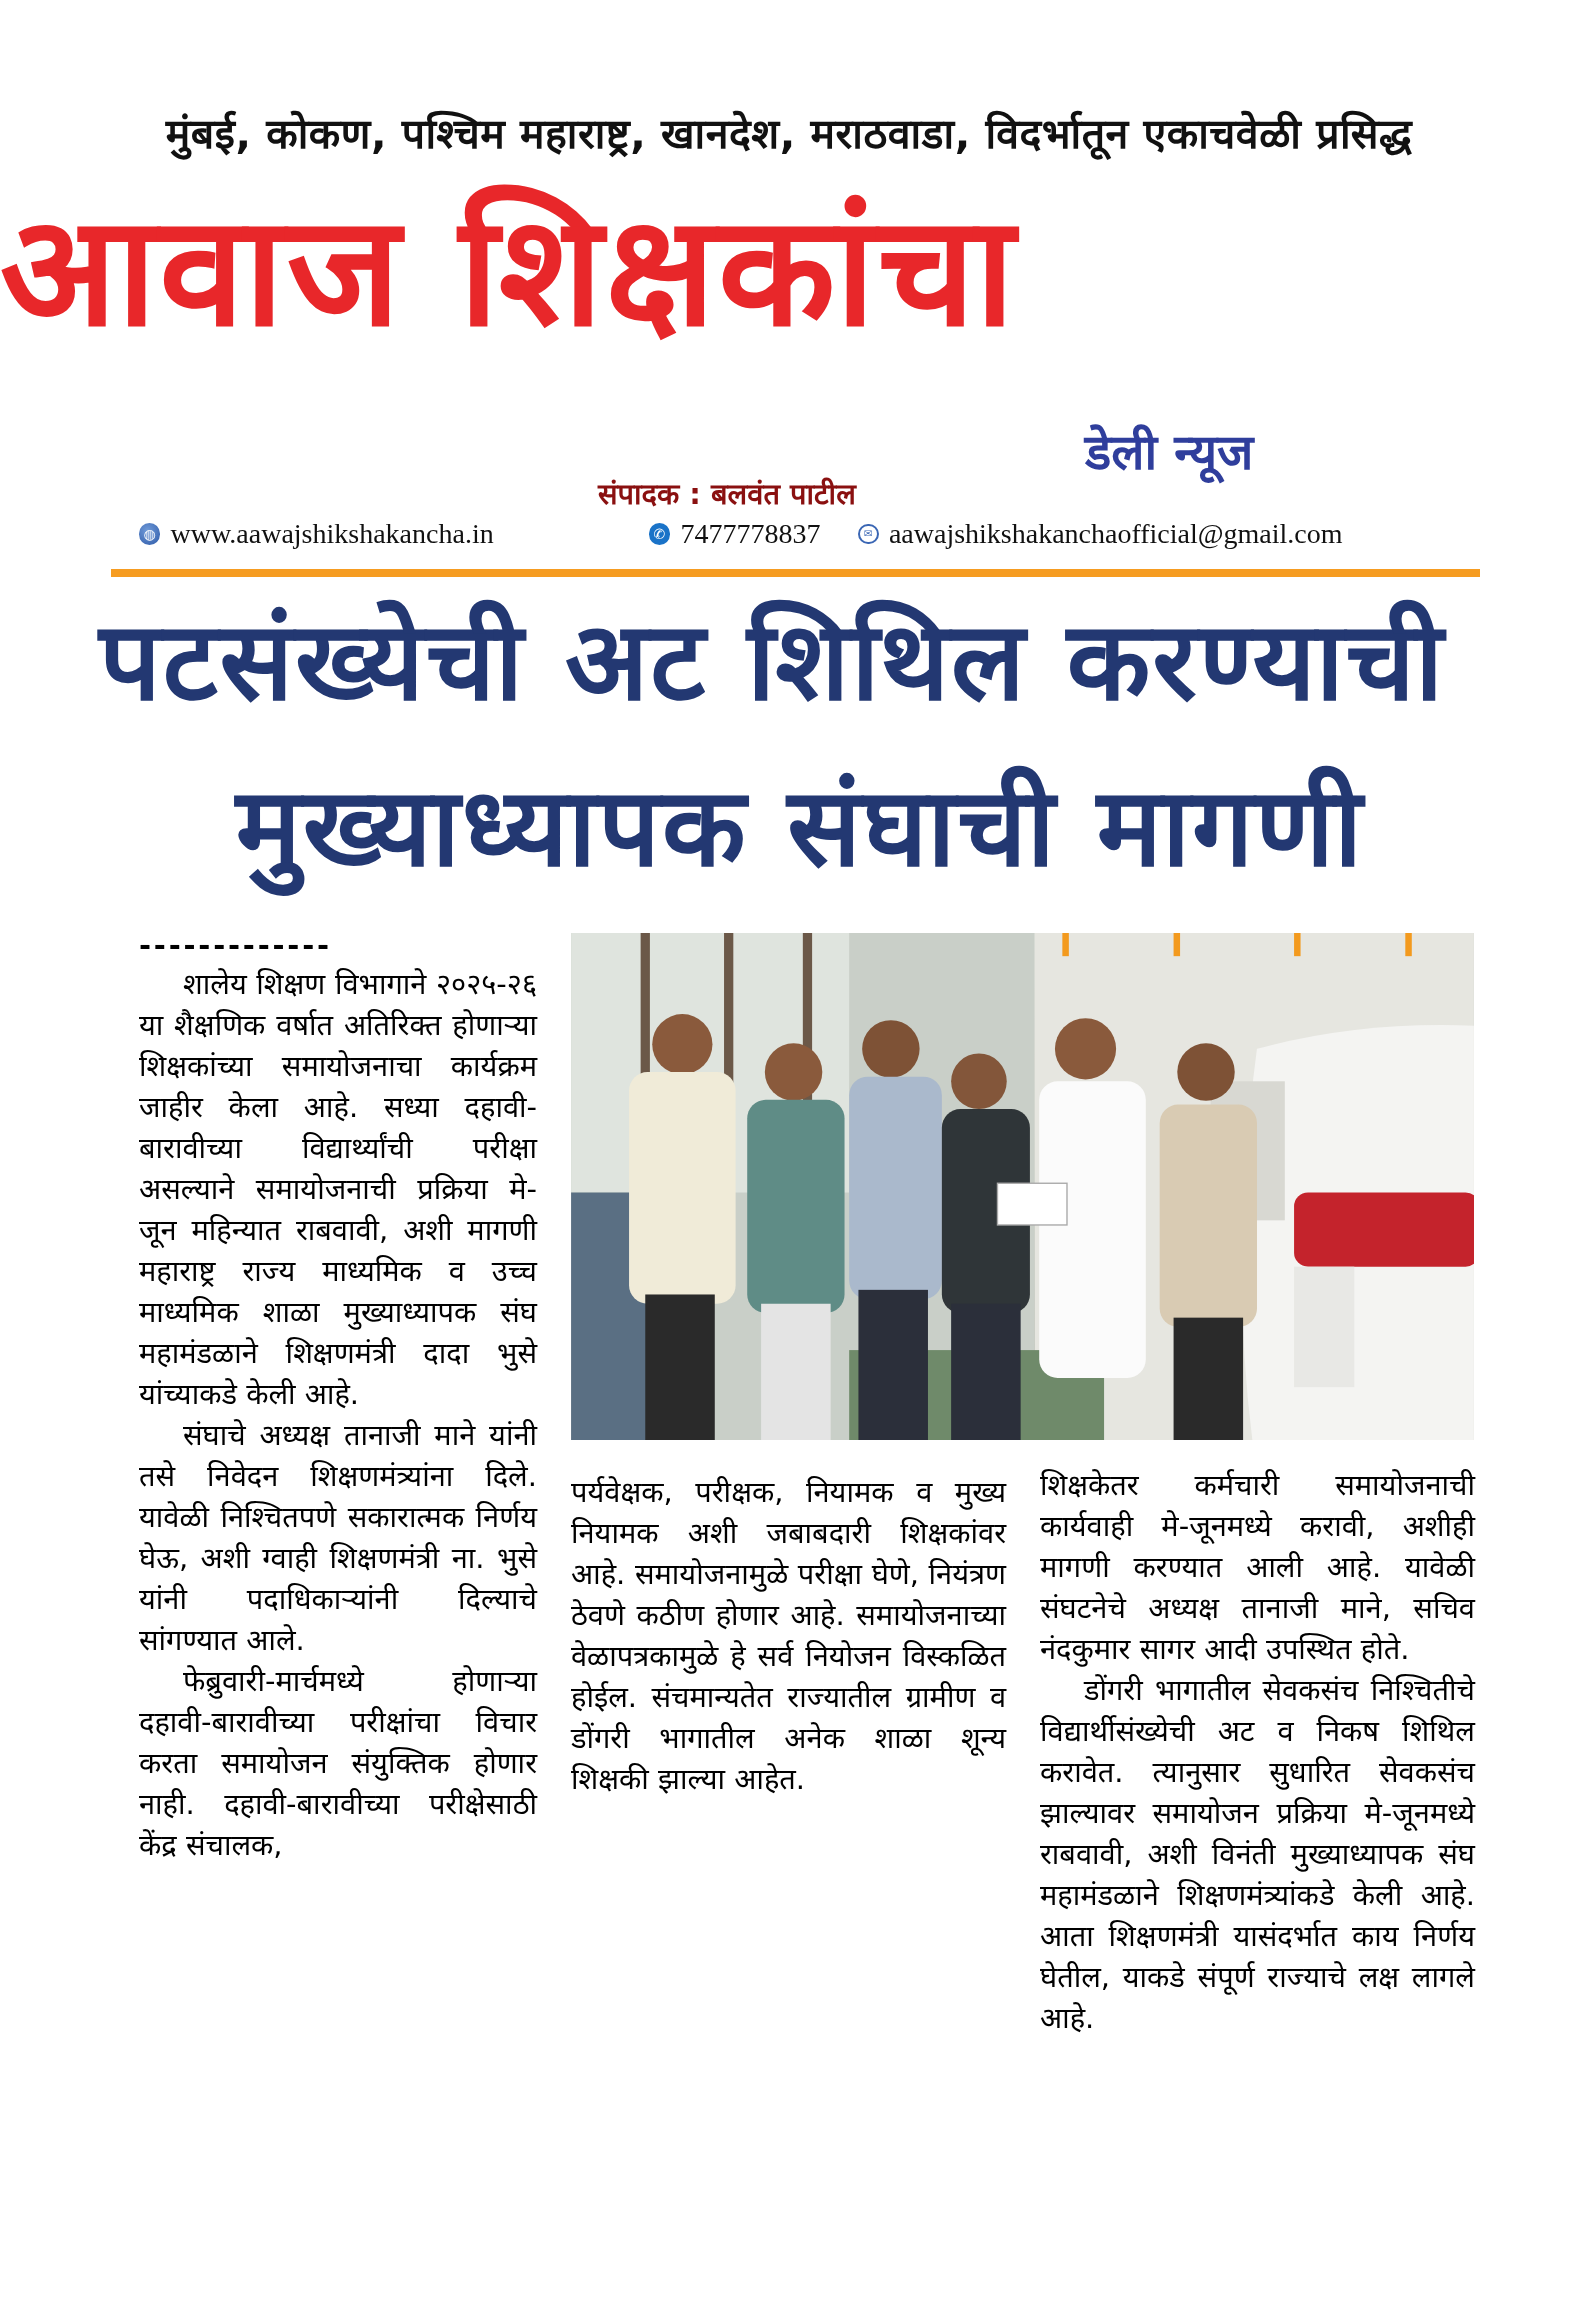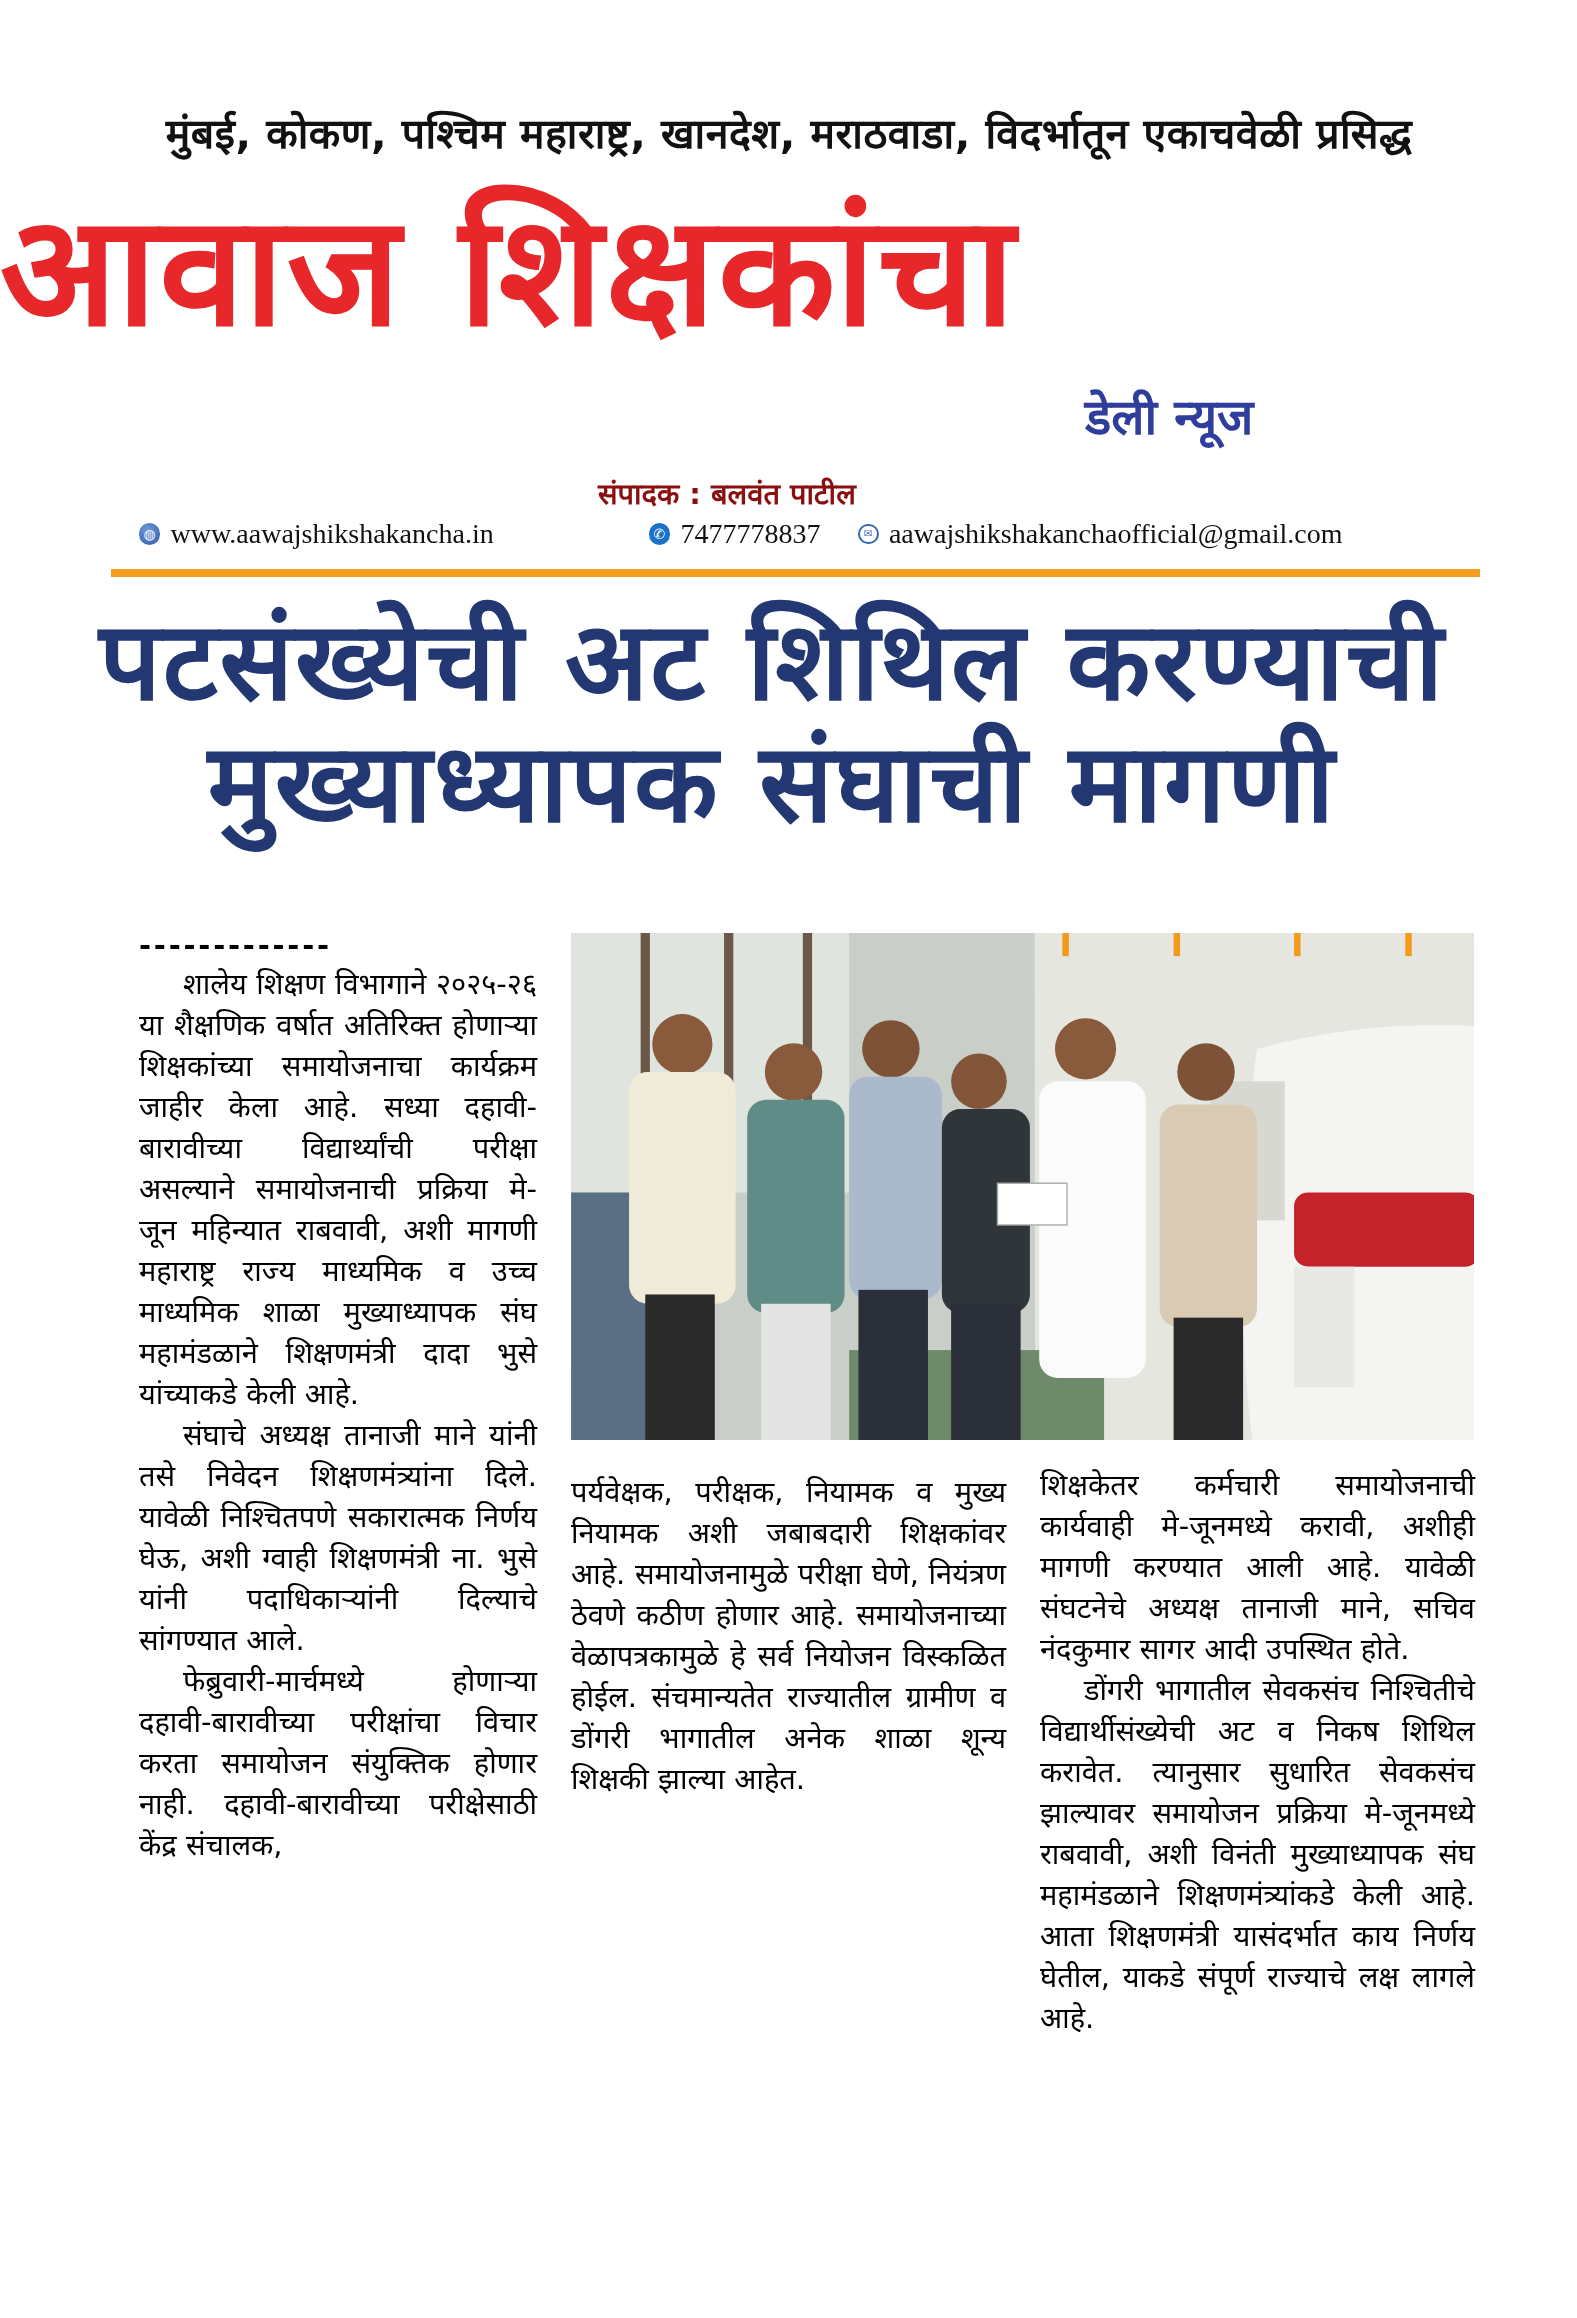--- a/index.html
+++ b/index.html
@@ -16,21 +16,21 @@
     }
     .masthead {
       left: 0; width: 1578px; top: 195px; text-align: left;
       font-size: 153px; font-weight: bold; color: #e8272a; line-height: 1;
       letter-spacing: 2.8px;
     }
     .editor {
       left: 598px; top: 429px; font-size: 29px; font-weight: bold; color: #8a1010; margin-top: 44px;
     }
     .daily {
-      left: 1085px; top: 382px; font-size: 49px; font-weight: bold; color: #2f3e9c;
+      left: 1085px; top: 417px; font-size: 49px; font-weight: bold; color: #2f3e9c;
     }
 
     
     .contact { top: 518px; display: flex; align-items: center; gap: 10.2px;
       font-family: "Liberation Serif", "DejaVu Serif", serif; font-size: 28px; color: #111; }
     .contact.web { left: 139px; }
     .contact.phone { left: 649px; }
     .contact.mail { left: 858px; }
     .ico-circle {
       width: 21.3px; height: 21.3px; border-radius: 50%;
@@ -42,21 +42,21 @@
     .ico-mail { background: #ffffff; border: 2.3px solid #3a66b4; color: #3a66b4; width: 16.7px; height: 16.7px; font-size: 10.2px; }
 
     .orange-bar { left: 111px; top: 569px; width: 1369px; height: 8.3px; background: #f69c21; }
 
     
     .headline {
       left: 0; width: 1544px; text-align: center; color: #233872;
       font-weight: bold; line-height: 1; letter-spacing: 1.9px;
     }
     .headline.l1 { top: 607px; font-size: 109px; }
-    .headline.l2 { top: 729px; font-size: 109px; }
+    .headline.l2 { top: 773px; font-size: 109px; padding-left: 28px; }
 
     
     .col {
       font-size: 29px; line-height: 41px; text-align: justify;
       text-justify: inter-word; color: #000;
     }
     .col p { margin: 0; text-indent: 44px; }
     .col1 { left: 139px; top: 927px; width: 398px; }
     .byline { font-weight: bold; font-size: 30px; line-height: 42px; text-indent: 0 !important; }
     .dashes { font-weight: bold; letter-spacing: 2.8px; text-indent: 0 !important; line-height: 37px; }

